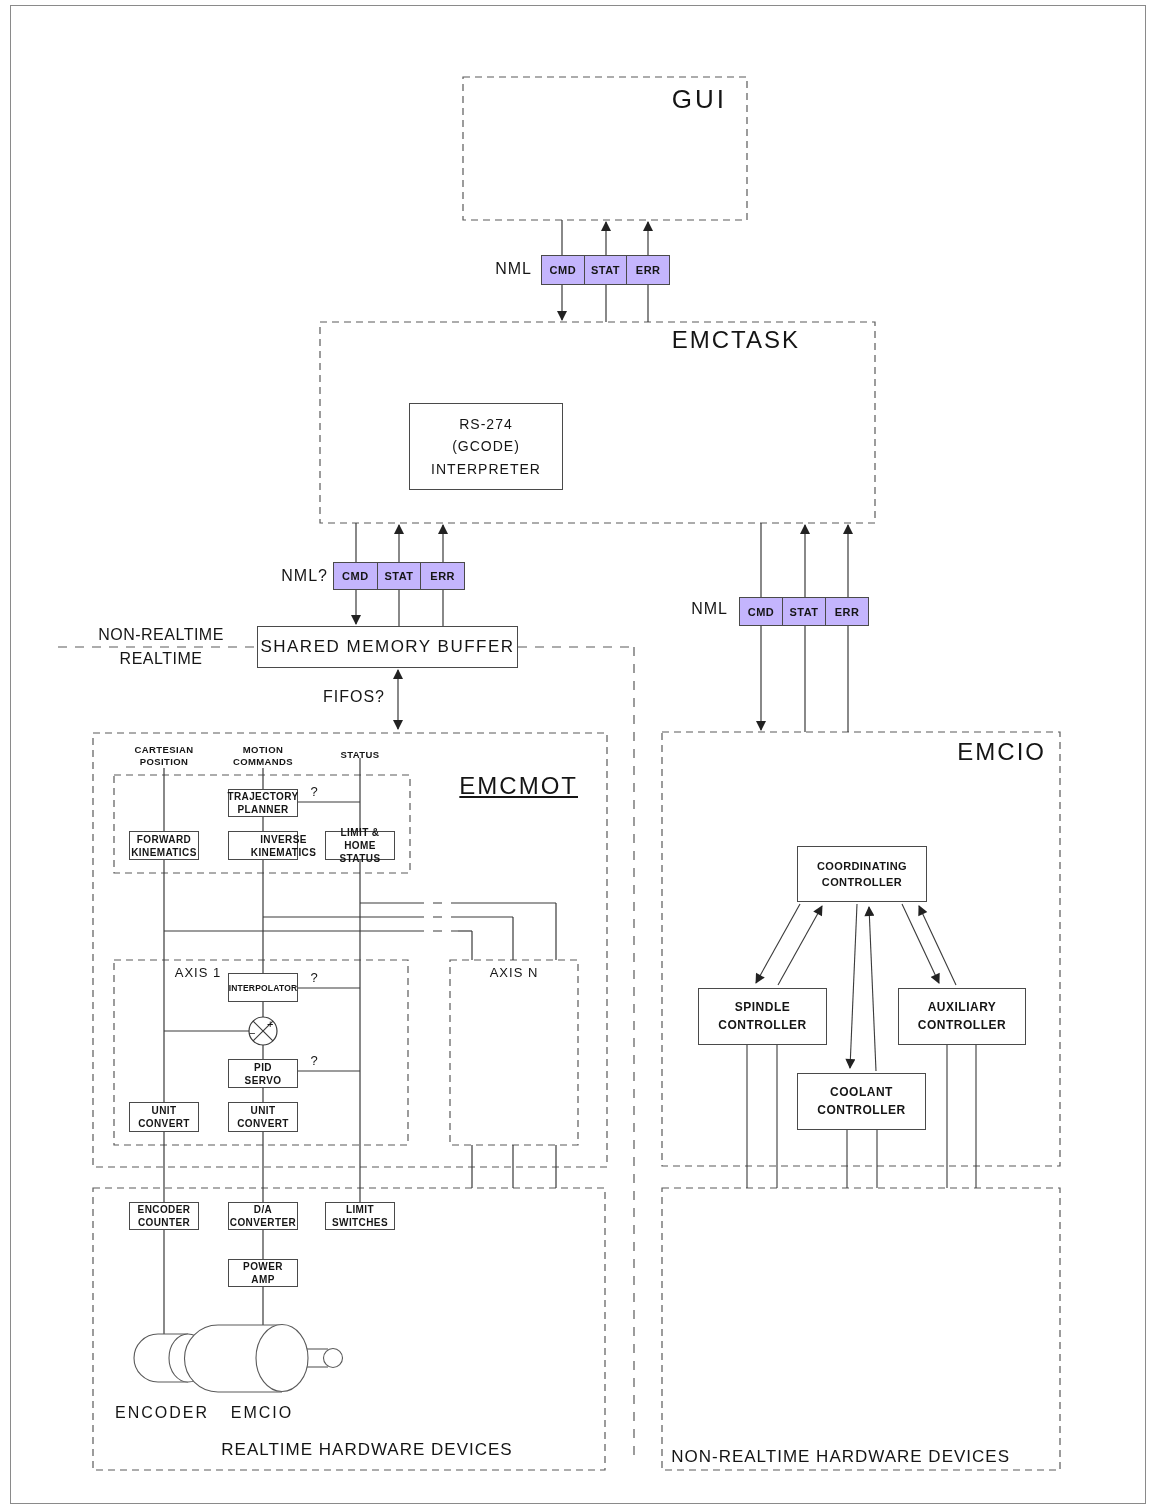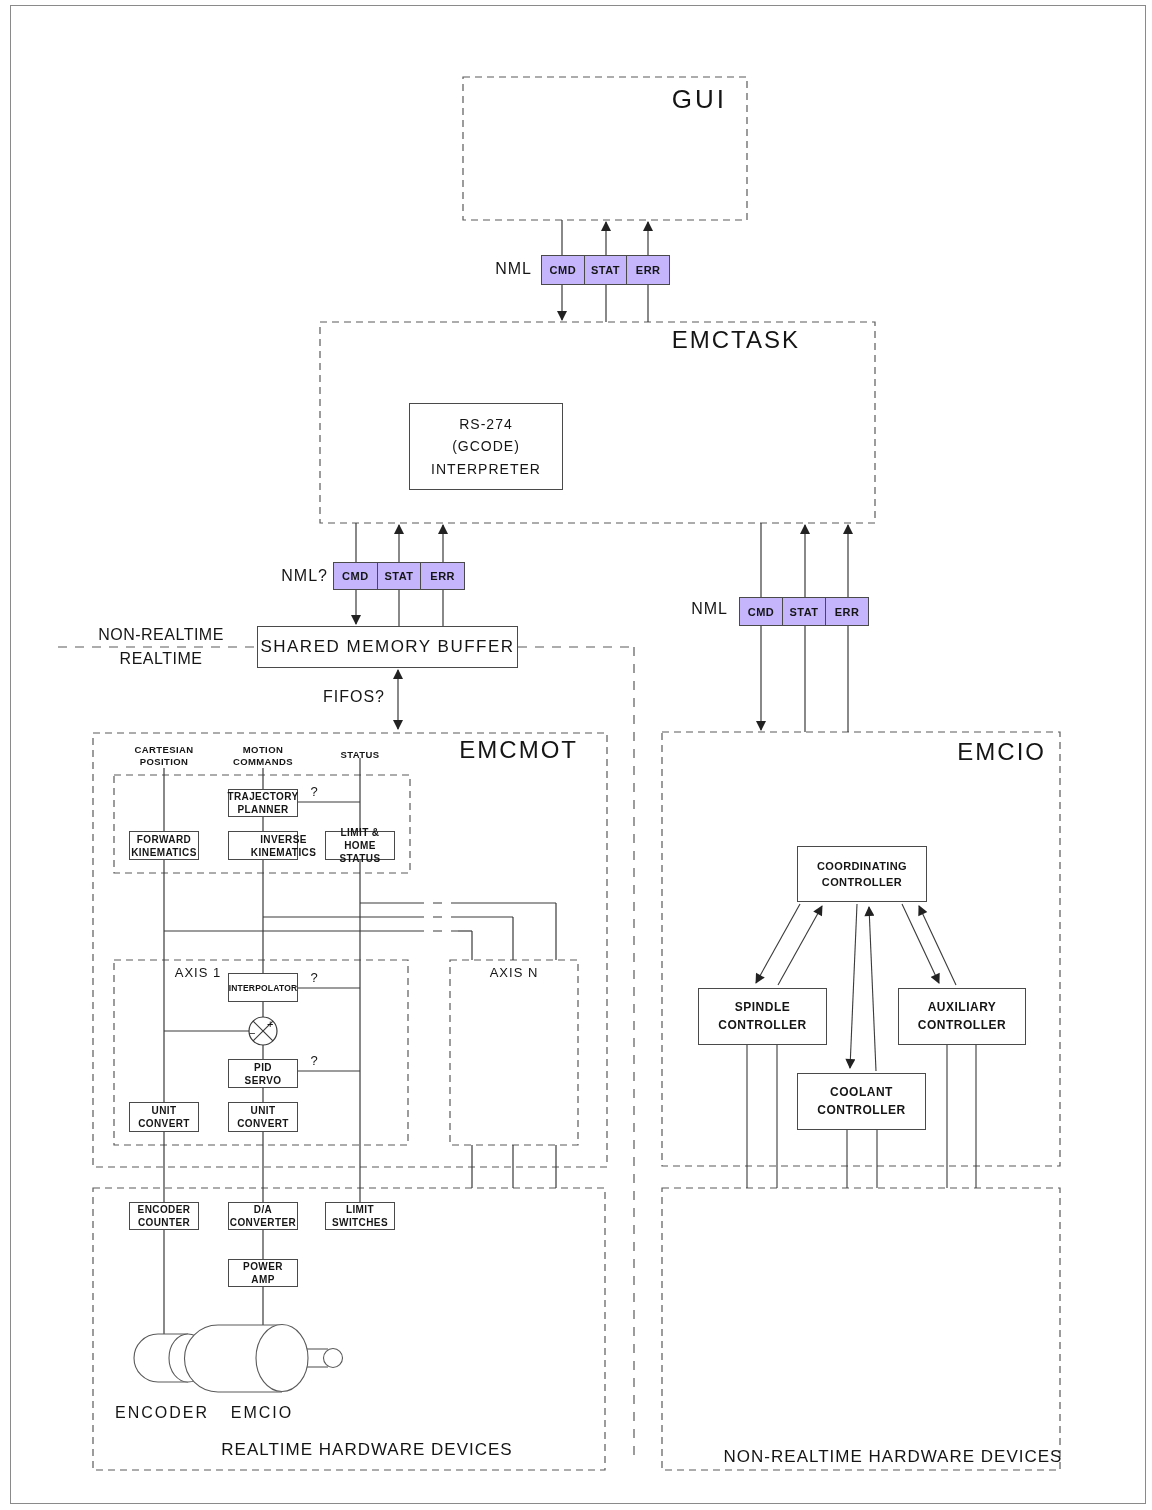--- a/index.html
+++ b/index.html
@@ -166,21 +166,21 @@
       <path d="M282,1325 L218,1325 A33.5,33.5 0 1 0 218,1392 L282,1392"></path>
       <line x1="300" y1="1349" x2="328" y2="1349"></line>
       <line x1="300" y1="1367" x2="328" y2="1367"></line>
       <ellipse cx="282" cy="1358" rx="26" ry="33.5"></ellipse>
       <circle cx="333" cy="1358" r="9.5"></circle>
     </g>
   </svg>
 
   <div class="lbl title gui" style="left:647px;top:84px;width:80px;">GUI</div>
   <div class="lbl title" style="left:640px;top:326px;width:160px;">EMCTASK</div>
-  <div class="lbl title" style="left:430px;top:736px;width:148px;">EMCMOT</div>
+  <div class="lbl title" style="left:430px;top:772px;width:148px;text-decoration:underline;">EMCMOT</div>
   <div class="lbl title" style="left:900px;top:738px;width:146px;">EMCIO</div>
 
   <div class="lbl nml" style="left:470px;top:260px;width:62px;">NML</div>
   <div class="nmlrow" style="left:541px;top:255px;width:129px;height:30px;">
     <div class="cell">CMD</div>
     <div class="cell">STAT</div>
     <div class="cell">ERR</div>
   </div>
 
   <div class="lbl nml" style="left:268px;top:567px;width:60px;">NML?</div>
@@ -249,14 +249,14 @@
   <div class="box sm" style="left:228px;top:1202px;width:70px;height:28px;">D/A
 CONVERTER</div>
   <div class="box sm" style="left:325px;top:1202px;width:70px;height:28px;">LIMIT
 SWITCHES</div>
   <div class="box sm" style="left:228px;top:1259px;width:70px;height:28px;">POWER
 AMP</div>
 
   <div class="lbl hwname" style="left:112px;top:1404px;width:100px;">ENCODER</div>
   <div class="lbl hwname" style="left:212px;top:1404px;width:100px;">EMCIO</div>
   <div class="lbl hwtitle" style="left:187px;top:1440px;width:360px;">REALTIME HARDWARE DEVICES</div>
-  <div class="lbl hwtitle" style="left:712px;top:1447px;width:362px;">NON-REALTIME HARDWARE DEVICES</div>
+  <div class="lbl hwtitle" style="left:648px;top:1447px;width:362px;text-align:right;">NON-REALTIME HARDWARE DEVICES</div>
 </div>
 
 </body></html>

